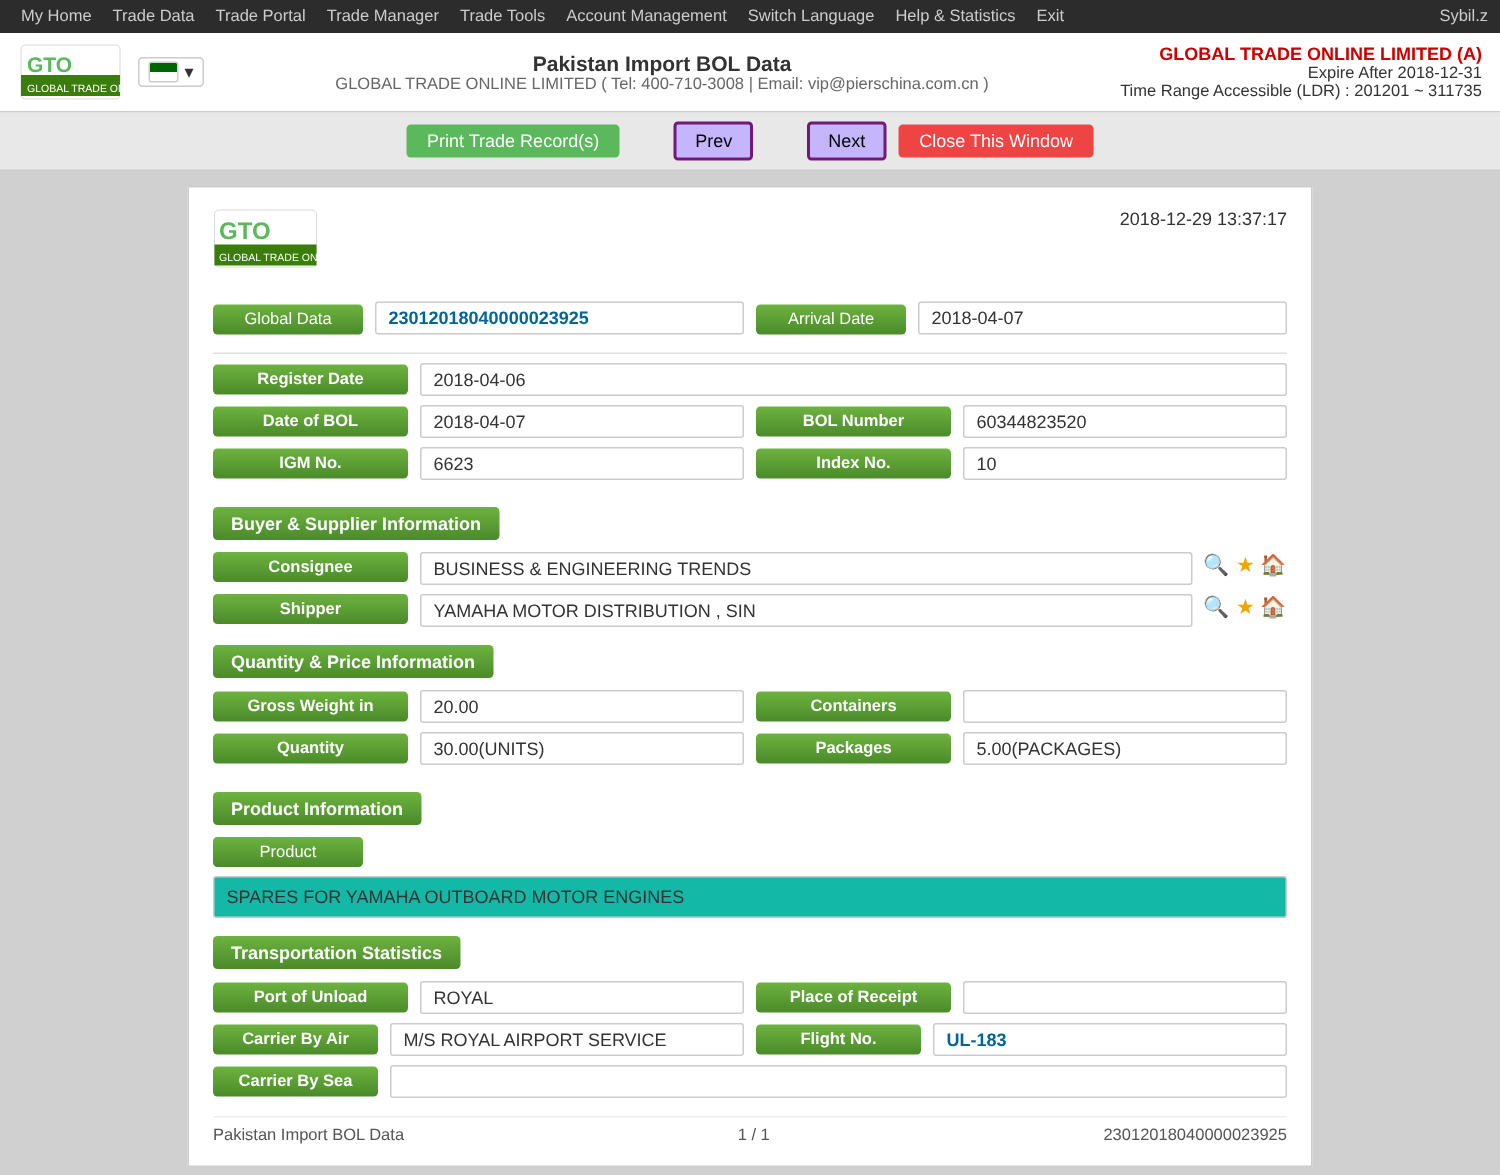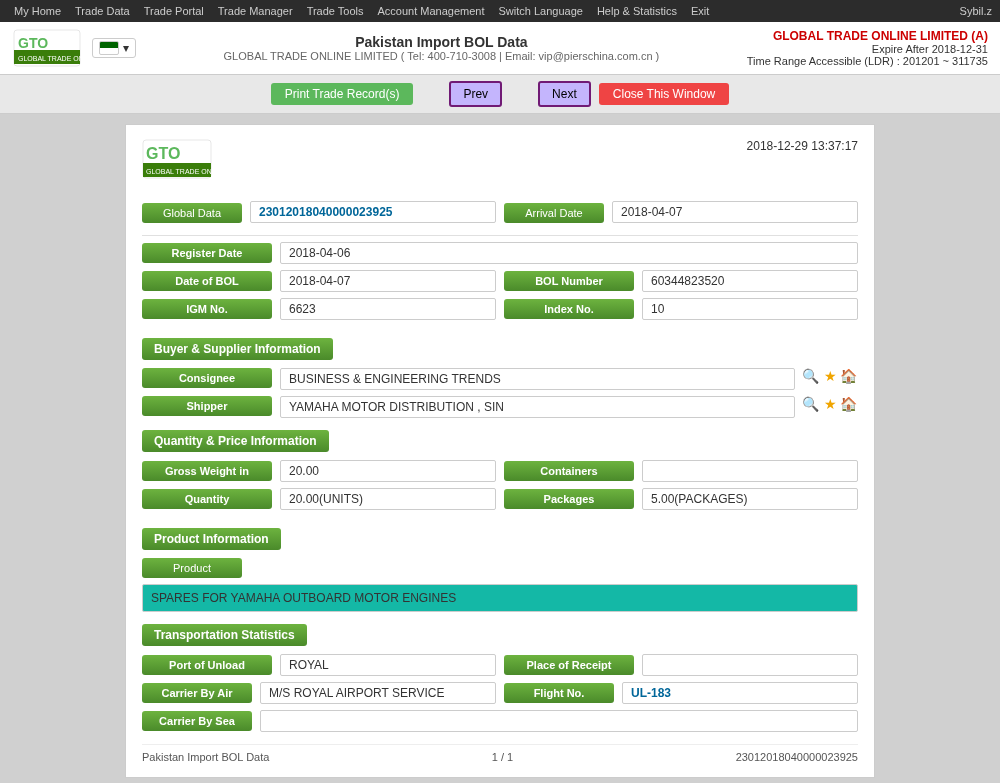--- a/index.html
+++ b/index.html
@@ -230,21 +230,21 @@
           <div class="field-row">
             <span class="field-label wide">Containers</span>
             <span class="field-value"></span>
           </div>
         </div>
       </div>
       <div class="two-col">
         <div class="col">
           <div class="field-row">
             <span class="field-label wide">Quantity</span>
-            <span class="field-value">20.00(UNITS)</span>
+            <span class="field-value">30.00(UNITS)</span>
           </div>
         </div>
         <div class="col">
           <div class="field-row">
             <span class="field-label wide">Packages</span>
             <span class="field-value">5.00(PACKAGES)</span>
           </div>
         </div>
       </div>
     </div>

